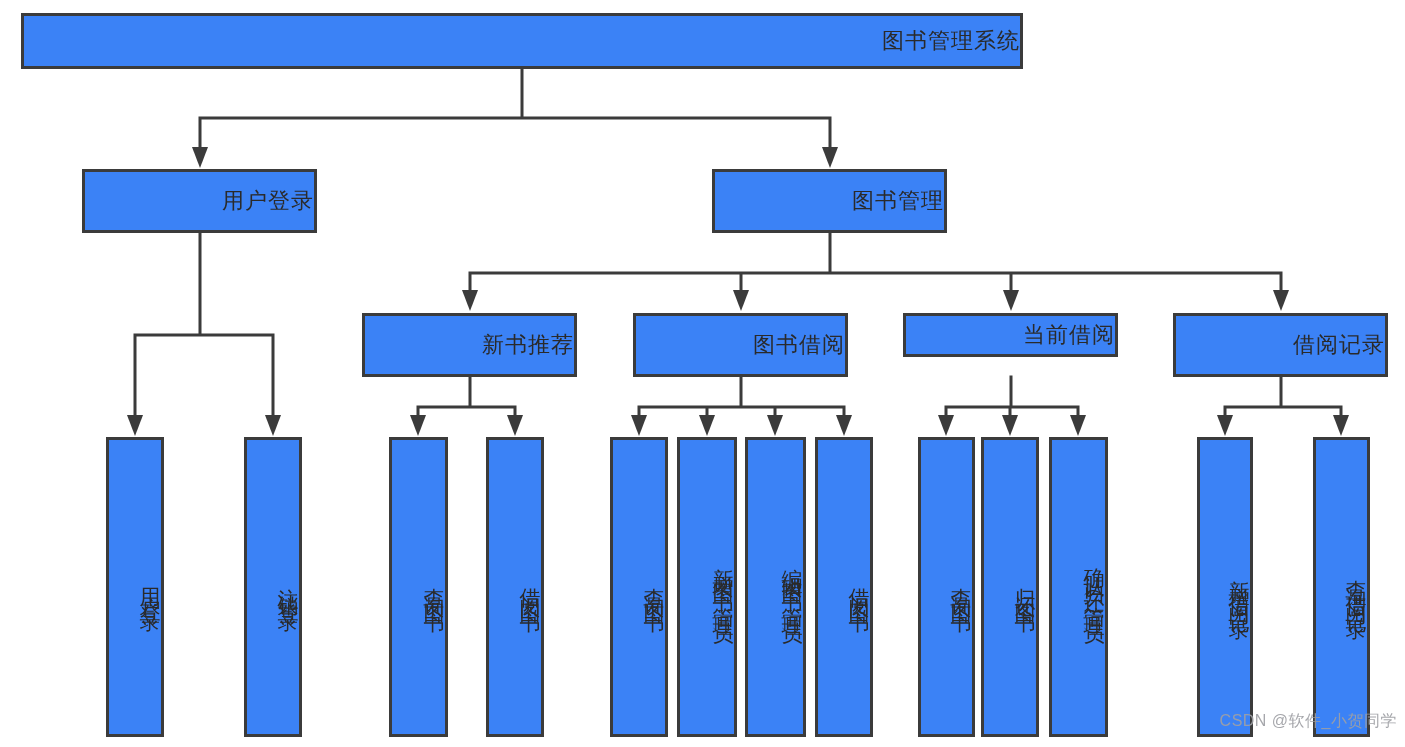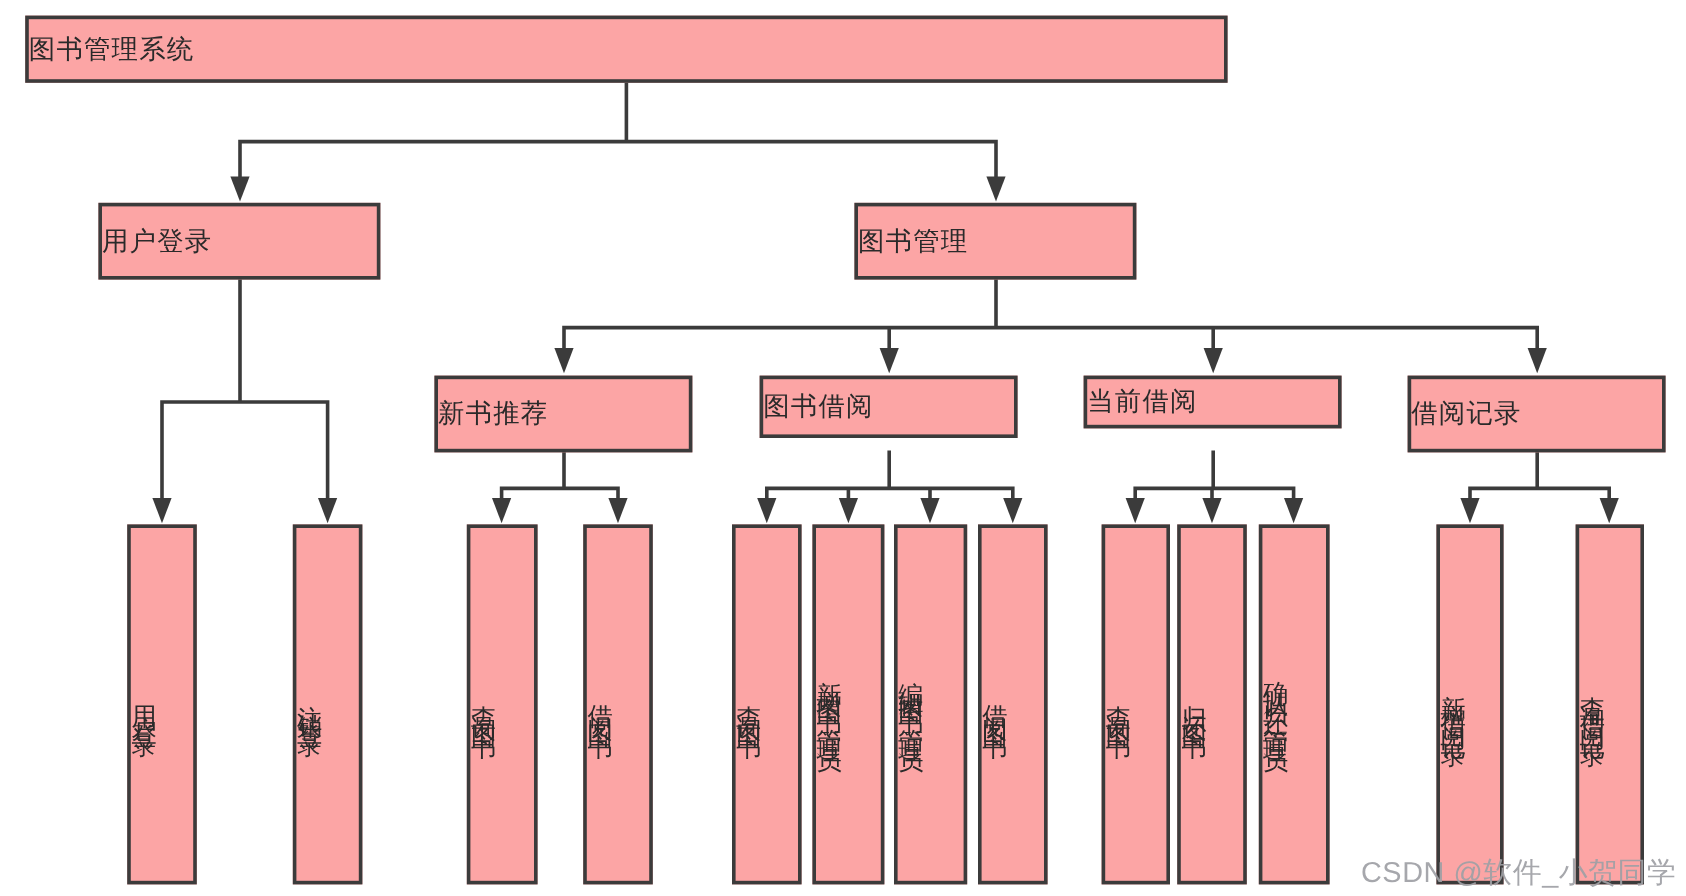--- a/index.html
+++ b/index.html
@@ -20,40 +20,40 @@
     fill: none;
     stroke: var(--line, #3b3b3b);
     stroke-width: 3;
     stroke-linecap: square;
   }
   .chead { fill: var(--line, #3b3b3b); stroke: none; }
   .hbox, .vbox {
     position: absolute;
     box-sizing: border-box;
     border: 3px solid var(--line, #3b3b3b);
-    background: #fca5a5;
+    background: #3b82f6;
     display: flex;
     align-items: center;
-    justify-content: flex-start;
+    justify-content: flex-end;
     color: var(--text, #2a2a2a);
   }
   .hbox .label { font-size: 22px; letter-spacing: 1px; white-space: nowrap; }
   .vbox .vlabel {
     writing-mode: vertical-rl;
     text-orientation: mixed;
     font-size: 21px;
     line-height: 1;
     letter-spacing: 8px;
     white-space: nowrap;
   }
   .watermark {
     position: absolute;
     right: 8px;
     top: 711px;
-    font-size: 24px;
+    font-size: 16px;
     letter-spacing: 0.5px;
     color: var(--watermark, #9fa0a5);
     opacity: 0.92;
     white-space: nowrap;
     z-index: 5;
   }
 </style>
 </head>
 <body>
 
@@ -102,21 +102,21 @@
   <div class="hbox" style="left:82px;top:169px;width:235px;height:64px">
     <span class="label">用户登录</span>
   </div>
   <div class="hbox" style="left:362px;top:313px;width:215px;height:64px">
     <span class="label">新书推荐</span>
   </div>
 
   <div class="hbox" style="left:712px;top:169px;width:235px;height:64px">
     <span class="label">图书管理</span>
   </div>
-  <div class="hbox" style="left:633px;top:313px;width:215px;height:52px">
+  <div class="hbox" style="left:633px;top:313px;width:215px;height:64px">
     <span class="label">图书借阅</span>
   </div>
   <div class="hbox" style="left:903px;top:313px;width:215px;height:44px">
     <span class="label">当前借阅</span>
   </div>
   <div class="hbox" style="left:1173px;top:313px;width:215px;height:64px">
     <span class="label">借阅记录</span>
   </div>
 
   <div class="vbox" style="left:106px;top:437px;width:58px;height:300px">

